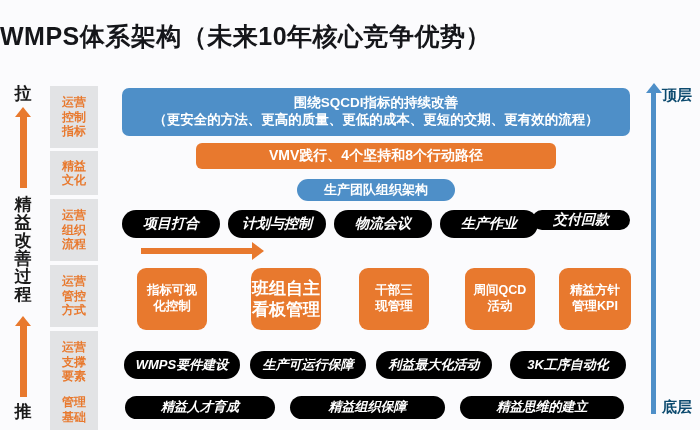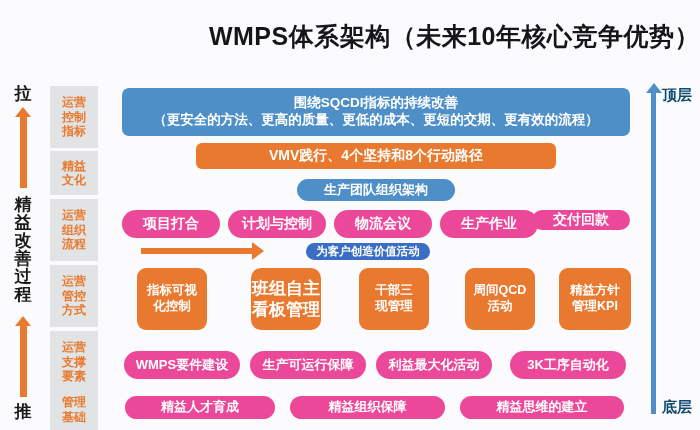--- a/index.html
+++ b/index.html
@@ -9,37 +9,37 @@
     background:#fbfbfd;
     font-family:"Liberation Sans","DejaVu Sans",sans-serif;
     overflow:hidden;
     position:relative;
   }
   #stage{position:absolute;left:0;top:0;width:700px;height:430px;}
 
   
   .title{
     position:absolute;left:0;top:20px;width:700px;
-    text-align:right;
+    text-align:left;
     font-size:25px;font-weight:bold;color:#15161a;
     letter-spacing:.5px;
     white-space:nowrap;
   }
 
   
   .box{
     position:absolute;
     display:flex;align-items:center;justify-content:center;
     text-align:center;color:#ffffff;
     font-weight:bold;
     line-height:1.25;
     box-sizing:border-box;
   }
   .blue      {background:#4e8fc8;}
-  .blue-soft {background:#ec4899;}
+  .blue-soft {background:#000000;font-style:italic;}
   .blue-deep {background:#3a6ec4;}
   .orange    {background:#e8792e;}
 
   
   .rail-l-letter{
     position:absolute;left:8px;width:30px;
     text-align:center;font-size:17px;font-weight:bold;color:#1a1a1a;
   }
   .rail-l-vert{
     position:absolute;left:8px;width:30px;
@@ -174,21 +174,20 @@
 
   <div class="box blue" style="left:297px;top:179px;width:158px;height:22px;border-radius:11px;font-size:13px;">生产团队组织架构</div>
 
   <div class="box blue-soft" style="left:122px;top:210px;width:98px;height:28px;border-radius:14px;font-size:14px;">项目打合</div>
   <div class="box blue-soft" style="left:228px;top:210px;width:98px;height:28px;border-radius:14px;font-size:14px;">计划与控制</div>
   <div class="box blue-soft" style="left:334px;top:210px;width:98px;height:28px;border-radius:14px;font-size:14px;">物流会议</div>
   <div class="box blue-soft" style="left:440px;top:210px;width:98px;height:28px;border-radius:14px;font-size:14px;">生产作业</div>
   <div class="box blue-soft" style="left:532px;top:210px;width:98px;height:20px;border-radius:14px;font-size:14px;">交付回款</div>
 
   <div class="arr-right-o" style="left:141px;top:248px;width:112px;"></div>
-  <div class="box blue-deep" style="left:306px;top:243px;width:124px;height:17px;border-radius:9px;font-size:11.5px;">为客户创造价值活动</div>
 
   <div class="box orange" style="left:137px;top:268px;width:70px;height:62px;border-radius:9px;font-size:12.5px;flex-direction:column;">
     <div>指标可视</div>
     <div>化控制</div>
   </div>
   <div class="box orange" style="left:251px;top:268px;width:70px;height:62px;border-radius:10px;font-size:17px;flex-direction:column;">
     <div>班组自主</div>
     <div>看板管理</div>
   </div>
   <div class="box orange" style="left:359px;top:268px;width:70px;height:62px;border-radius:9px;font-size:12.5px;flex-direction:column;">

